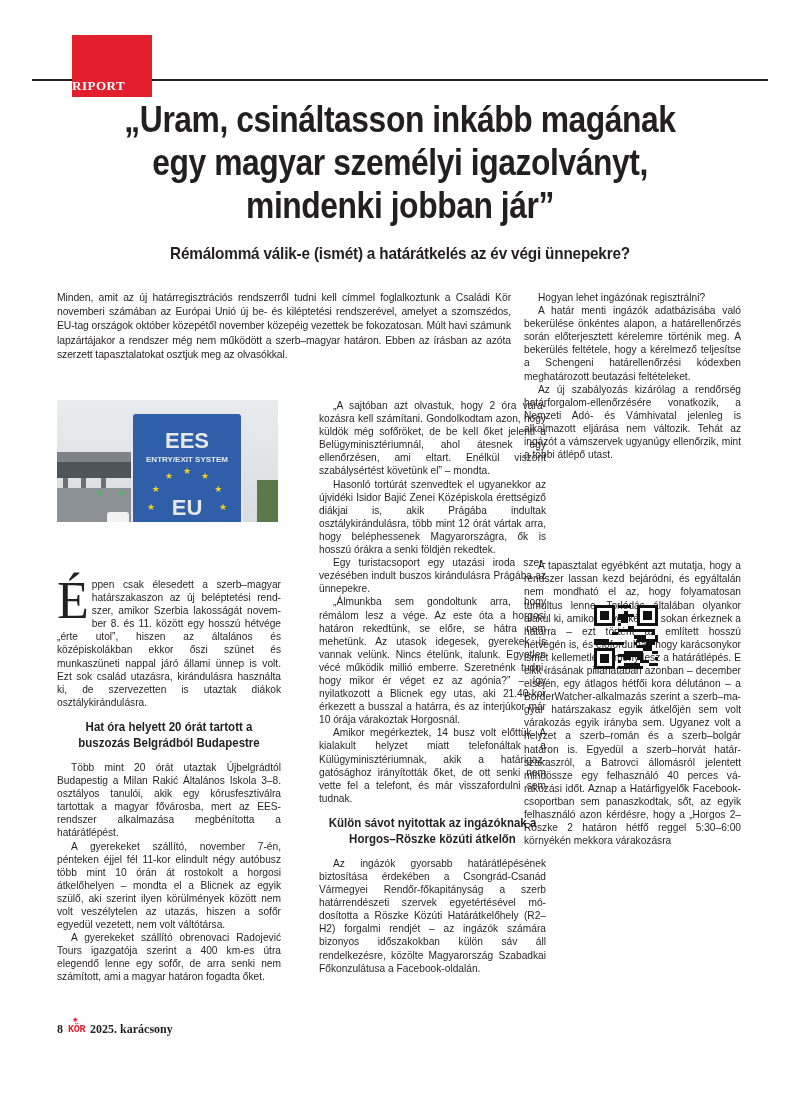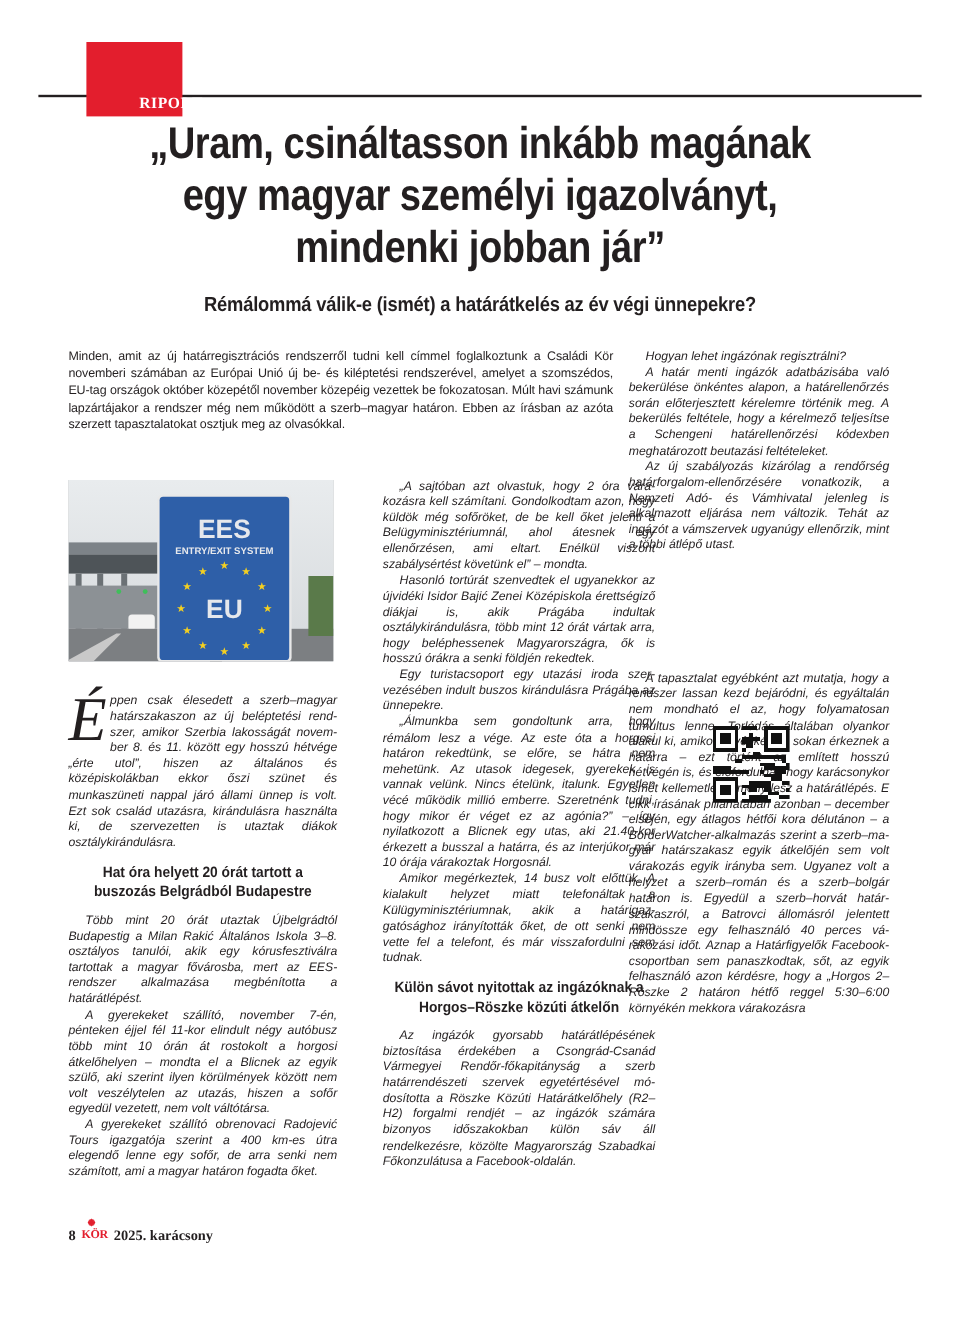--- a/index.html
+++ b/index.html
@@ -1,41 +1,41 @@
 <!DOCTYPE html>
 <html><head>
 <meta charset="utf-8">
 <style>
   html, body { margin: 0; padding: 0; background: #ffffff; }
   body { width: 800px; height: 1102px; position: relative; overflow: hidden; font-family: "Liberation Sans", sans-serif; color: #231f20; }
 
   .section-badge { position: absolute; left: 72px; top: 35px; width: 80px; height: 62px; background: #e31e2d; }
-  .section-badge span { position: absolute; left: 0; right: 0; bottom: 3px; text-align: left; color: #fff; font-family: "Liberation Serif", serif; font-weight: bold; font-size: 13px; letter-spacing: 0.5px; padding-left: 44px; }
+  .section-badge span { position: absolute; left: 0; right: 0; bottom: 3px; text-align: left; color: #fff; font-family: "Liberation Serif", serif; font-weight: bold; font-size: 13px; letter-spacing: 0.5px; }
   .top-rule { position: absolute; left: 32px; right: 32px; top: 79px; height: 2px; background: #231f20; }
 
   .headline { position: absolute; left: 60px; width: 680px; top: 98px; text-align: center; font-family: "Liberation Sans", sans-serif; font-weight: bold; font-size: 37px; line-height: 43px; letter-spacing: -0.5px; transform: scaleX(0.86); transform-origin: center top; }
   .subhead { position: absolute; left: 60px; width: 680px; top: 244px; text-align: center; font-weight: bold; font-size: 17px; letter-spacing: -0.2px; transform: scaleX(0.9); transform-origin: center top; }
 
   .lead { position: absolute; left: 57px; top: 291px; width: 454px; font-weight: normal; font-size: 10.4px; line-height: 14.2px; text-align: justify; letter-spacing: -0.1px; }
 
   .col { position: absolute; font-size: 10.2px; line-height: 13.1px; text-align: justify; }
-  .col p { margin: 0; text-indent: 14px; font-style: italic; }
+  .col p { margin: 0; text-indent: 14px; }
   .col p.noindent { text-indent: 0; }
   .col1 { left: 57px; top: 578px; width: 224px; }
   .col2 { left: 287px; top: 399px; width: 227px; margin-left: 32px; }
   .col3 { left: 524px; top: 291px; width: 217px; }
   .col h3 { margin: 10px 0 10px 0; font-size: 12.5px; line-height: 16px; text-align: center; font-weight: bold; transform: scaleX(0.92); }
 
   .dropcap { float: left; font-family: "Liberation Serif", serif; font-size: 52px; line-height: 40px; margin: 3px 3px 0 0; }
 
-  .photo { position: absolute; left: 57px; top: 400px; width: 221px; height: 151px; overflow: hidden; background: #c9ccce; }
+  .photo { position: absolute; left: 57px; top: 400px; width: 221px; height: 122px; overflow: hidden; background: #c9ccce; }
   .qr { position: absolute; left: 594px; top: 605px; width: 64px; height: 64px; }
 
   .footer { position: absolute; left: 57px; top: 1022px; font-family: "Liberation Serif", serif; font-weight: bold; font-size: 12px; display: flex; align-items: center; gap: 5px; }
-  .footer .logo { color: #e31e2d; font-family: Liberation Serif, serif; font-weight: bold; font-size: 10px; letter-spacing: -0.3px; position: relative; }
+  .footer .logo { color: #e31e2d; font-family: Liberation Mono, monospace; font-weight: bold; font-size: 10px; letter-spacing: -0.3px; position: relative; }
   .footer .logo:before { content: "✺"; position: absolute; top: -9px; left: 5px; font-size: 8px; color: #e31e2d; }
 </style>
 </head>
 <body>
 
 <div class="top-rule"></div>
 <div class="section-badge">
   <span>RIPORT</span>
 </div>
 

